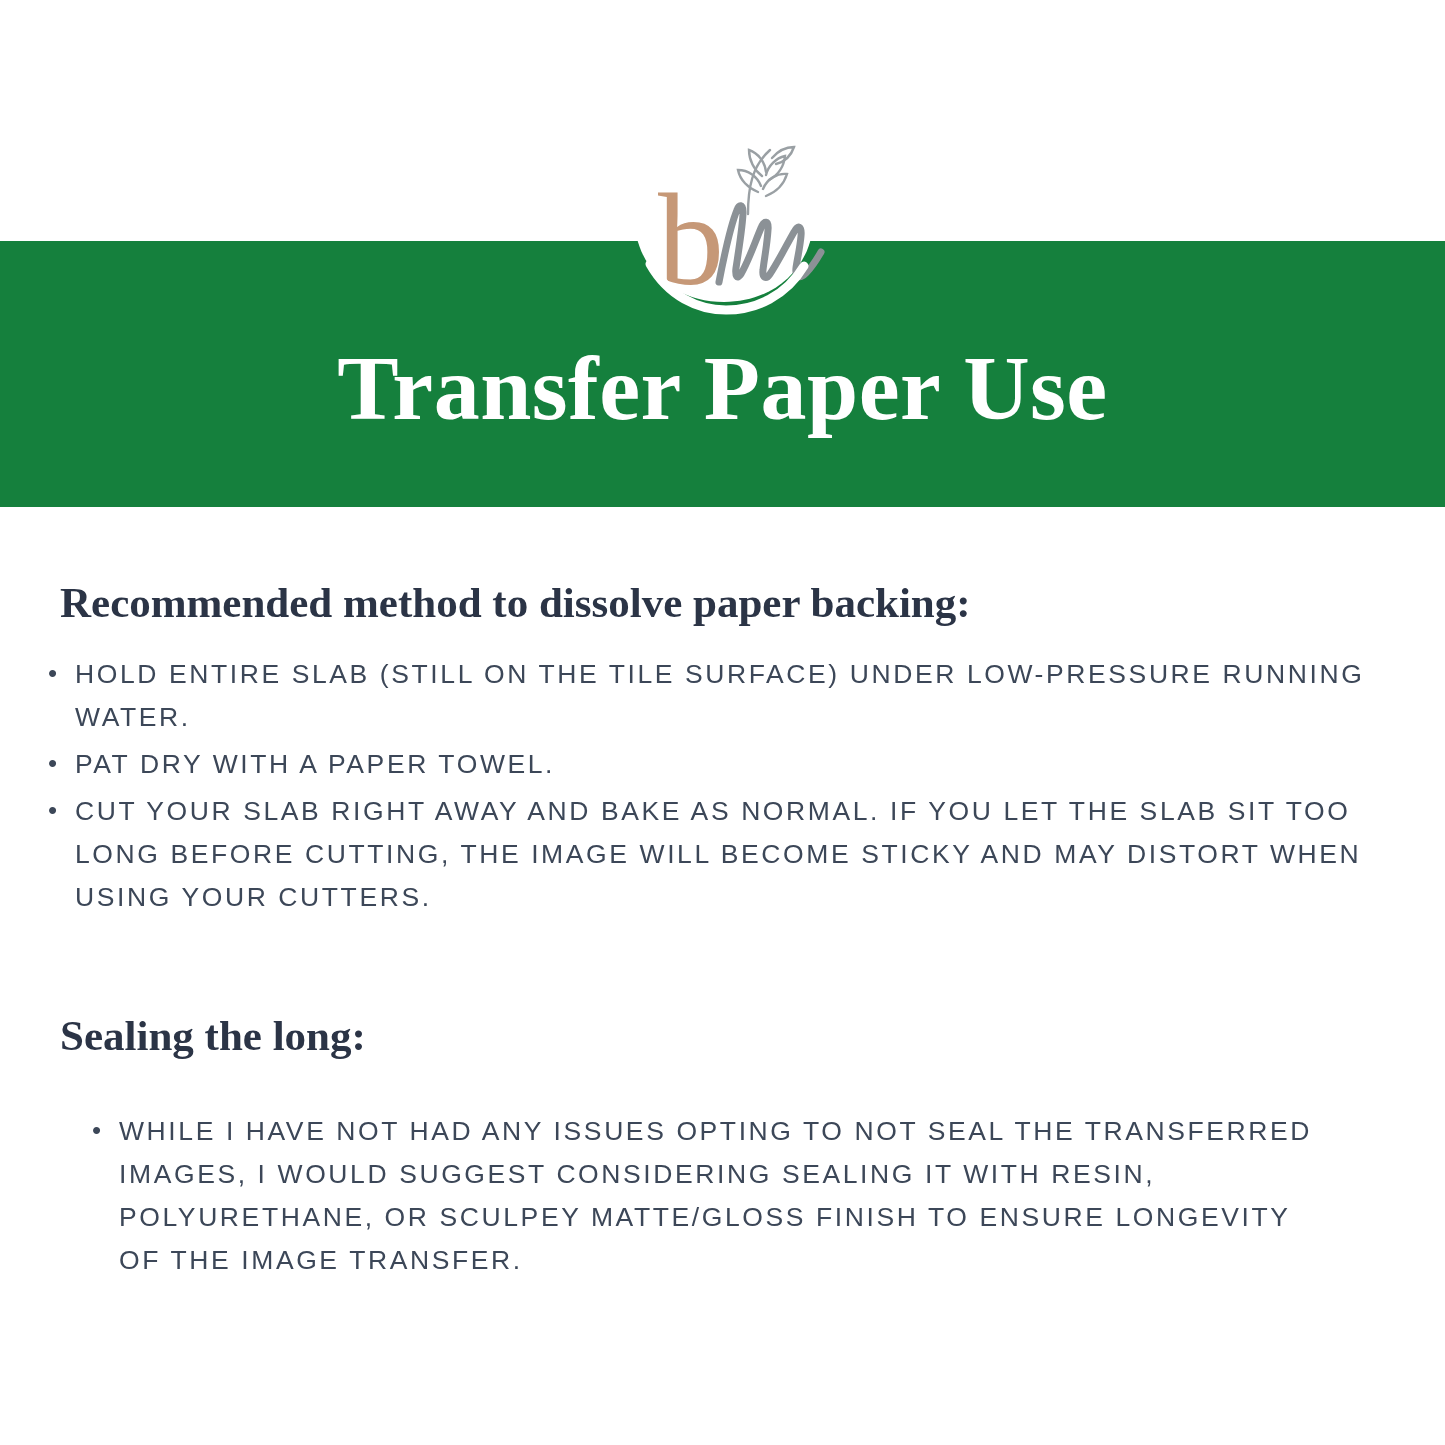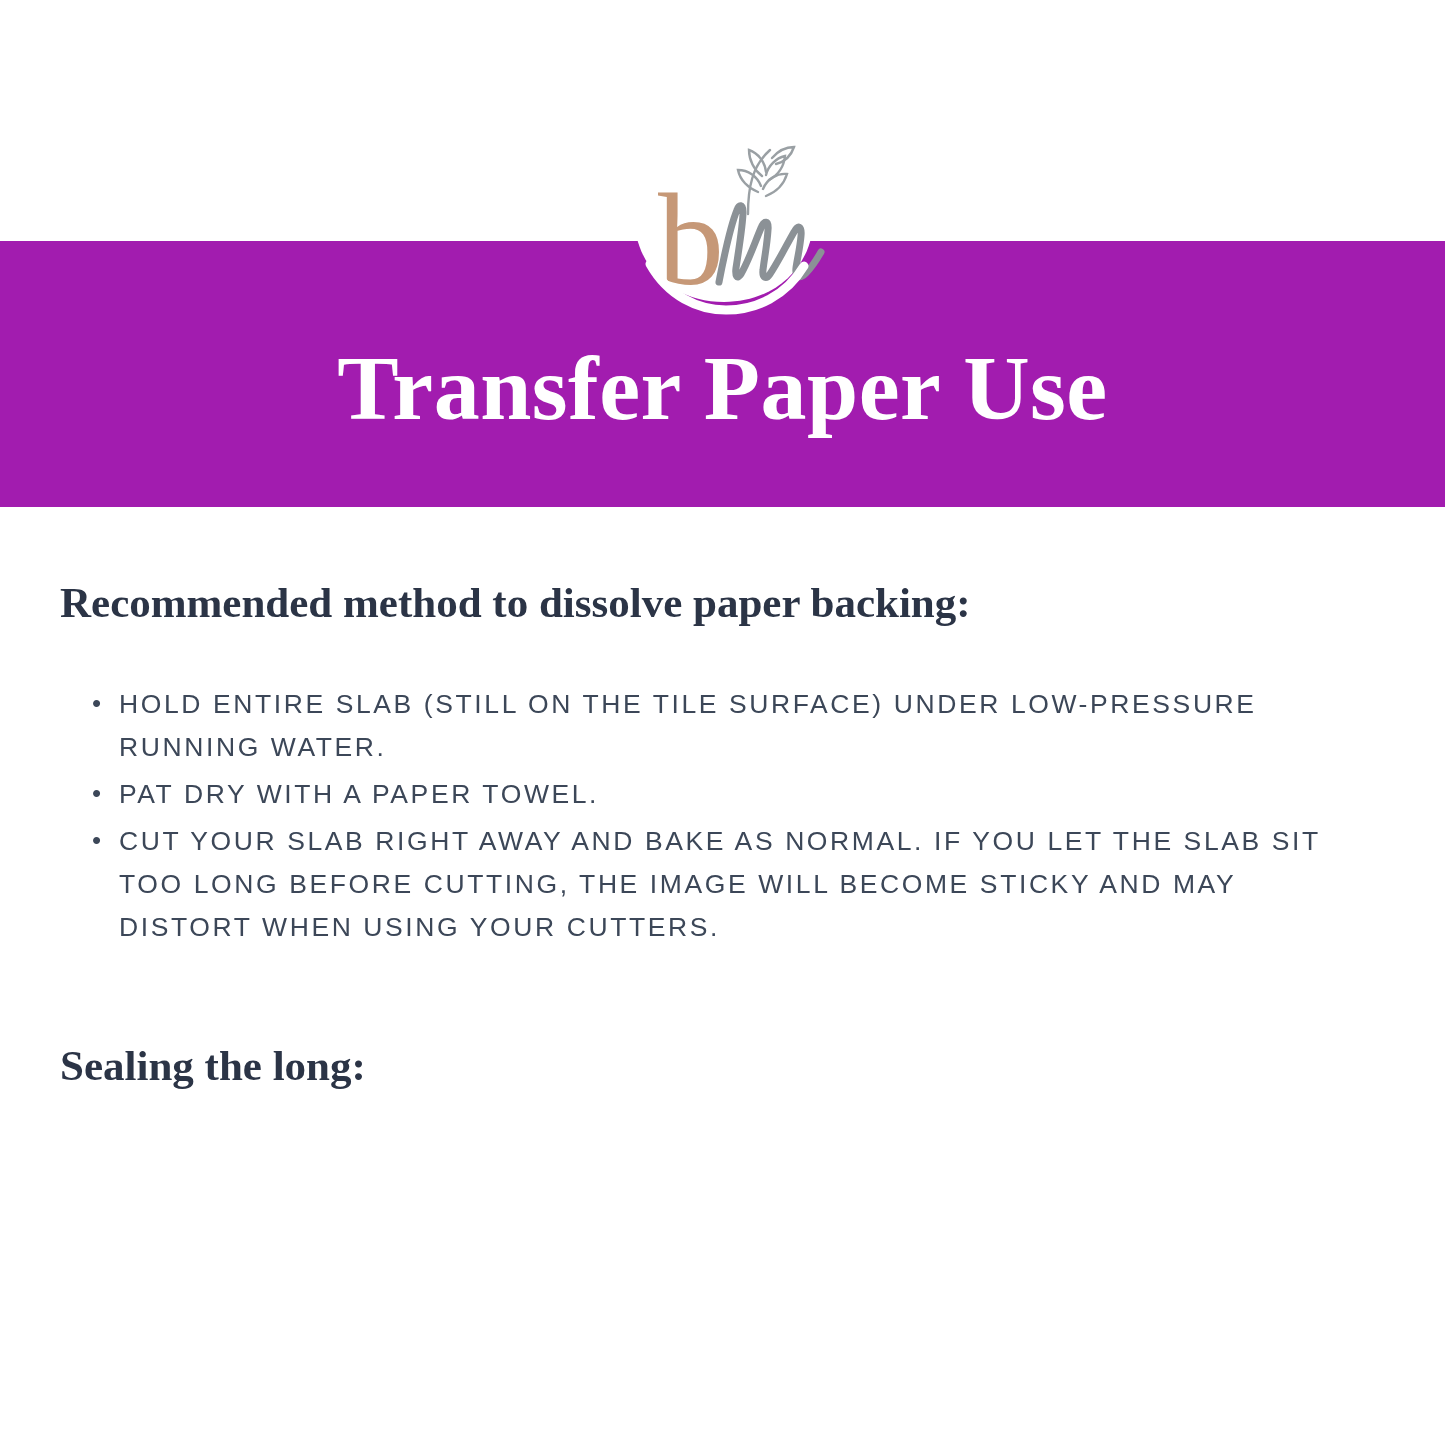--- a/index.html
+++ b/index.html
@@ -41,21 +41,21 @@
     display: block;
   }
 
   
   .banner {
     position: absolute;
     top: 241px;
     left: 0;
     width: 1445px;
     height: 266px;
-    background: #a21caf;
+    background: #15803d;
     display: flex;
     align-items: center;
     justify-content: center;
     z-index: 1;
   }
   .banner-title {
     font-family: "Liberation Serif", serif;
     font-weight: bold;
     font-size: 92px;
     color: #ffffff;
@@ -90,22 +90,22 @@
   .heading-2 {
     margin-top: 92px;
   }
 
   ul.bullets {
     list-style: none;
     margin: 0;
     padding: 0;
   }
   ul.bullets.first {
-    margin-top: 56px;
-    padding-left: 92px;
+    margin-top: 26px;
+    padding-left: 48px;
     padding-right: 70px;
   }
   ul.bullets.second {
     margin-top: 50px;
     padding-left: 92px;
     padding-right: 110px;
   }
   ul.bullets li {
     position: relative;
     padding-left: 27px;
@@ -166,16 +166,19 @@
     <h2 class="section-heading heading-1">Recommended method to dissolve paper backing:</h2>
 
     <ul class="bullets first">
       <li>Hold entire slab (still on the tile surface) under low-pressure running water.</li>
       <li>Pat dry with a paper towel.</li>
       <li>Cut your slab right away and bake as normal. If you let the slab sit too long before cutting, the image will become sticky and may distort when using your cutters.</li>
     </ul>
 
     <h2 class="section-heading heading-2">Sealing the long:</h2>
 
+    <ul class="bullets second">
+      <li>While I have not had any issues opting to not seal the transferred images, I would suggest considering sealing it with resin, polyurethane, or Sculpey matte/gloss finish to ensure longevity of the image transfer.</li>
+    </ul>
 
   </div>
 
 </div>
 
 </body></html>

